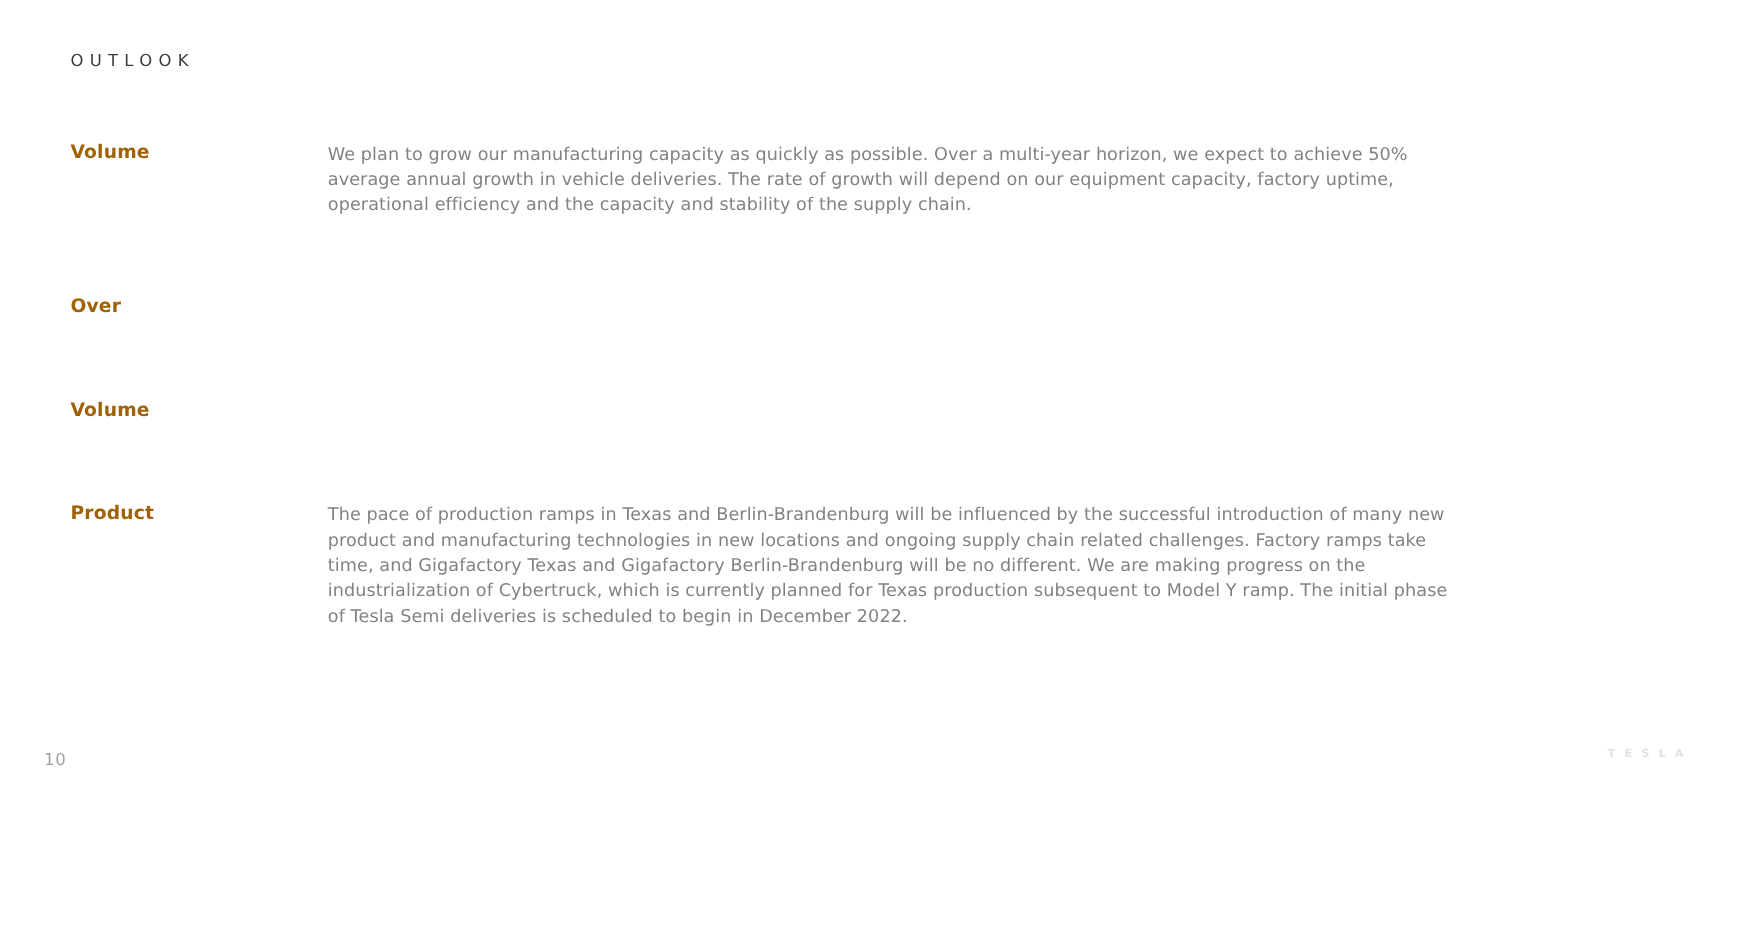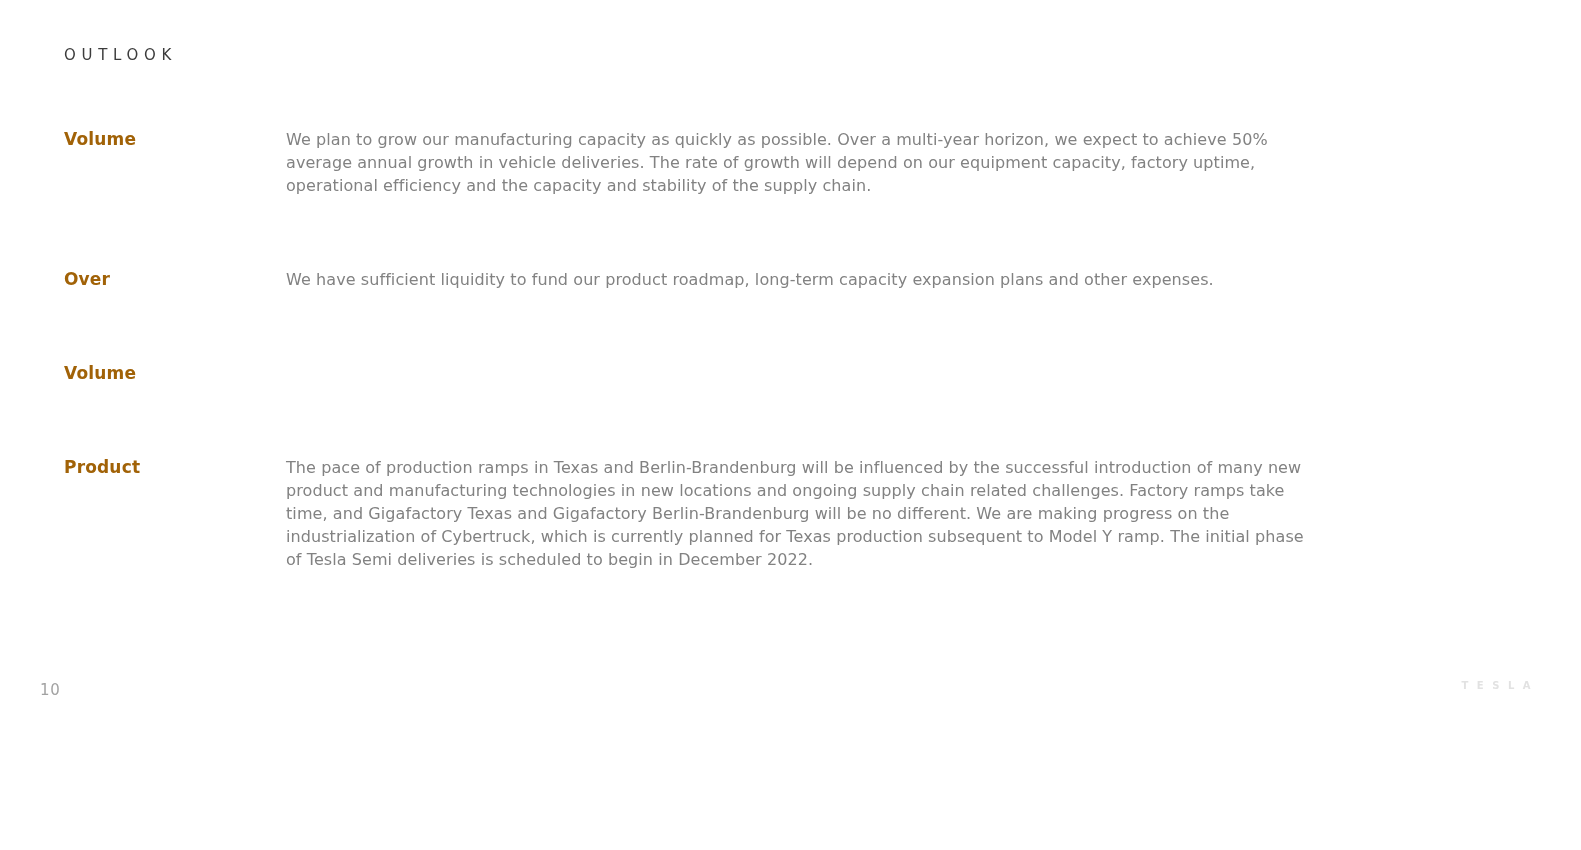--- a/index.html
+++ b/index.html
@@ -42,20 +42,21 @@
     color: #a16207;
     letter-spacing: 0.01em;
     line-height: 23px;
   }
   .section-text {
     max-width: 1020px;
     font-size: 16px;
     color: #828282;
     line-height: 23px;
     letter-spacing: 0.005em;
+    margin-left: 12px;
   }
   .page-number {
     position: absolute;
     left: 40px;
     bottom: 22px;
     font-size: 15px;
     color: #a2a2a2;
     letter-spacing: 0.04em;
   }
   .brand-logo {
@@ -77,21 +78,20 @@
 
   <div class="content">
 
     <div class="section-row">
       <div class="section-label">Volume</div>
       <div class="section-text">We plan to grow our manufacturing capacity as quickly as possible. Over a multi-year horizon, we expect to achieve 50% average annual growth in vehicle deliveries. The rate of growth will depend on our equipment capacity, factory uptime, operational efficiency and the capacity and stability of the supply chain.</div>
     </div>
 
     <div class="section-row">
       <div class="section-label">Over</div>
-      <div class="section-text">We have sufficient liquidity to fund our product roadmap, long-term capacity expansion plans and other expenses.</div>
     </div>
 
     <div class="section-row">
       <div class="section-label">Volume</div>
     </div>
 
     <div class="section-row">
       <div class="section-label">Product</div>
       <div class="section-text">The pace of production ramps in Texas and Berlin-Brandenburg will be influenced by the successful introduction of many new product and manufacturing technologies in new locations and ongoing supply chain related challenges. Factory ramps take time, and Gigafactory Texas and Gigafactory Berlin-Brandenburg will be no different. We are making progress on the industrialization of Cybertruck, which is currently planned for Texas production subsequent to Model Y ramp. The initial phase of Tesla Semi deliveries is scheduled to begin in December 2022.</div>
     </div>

